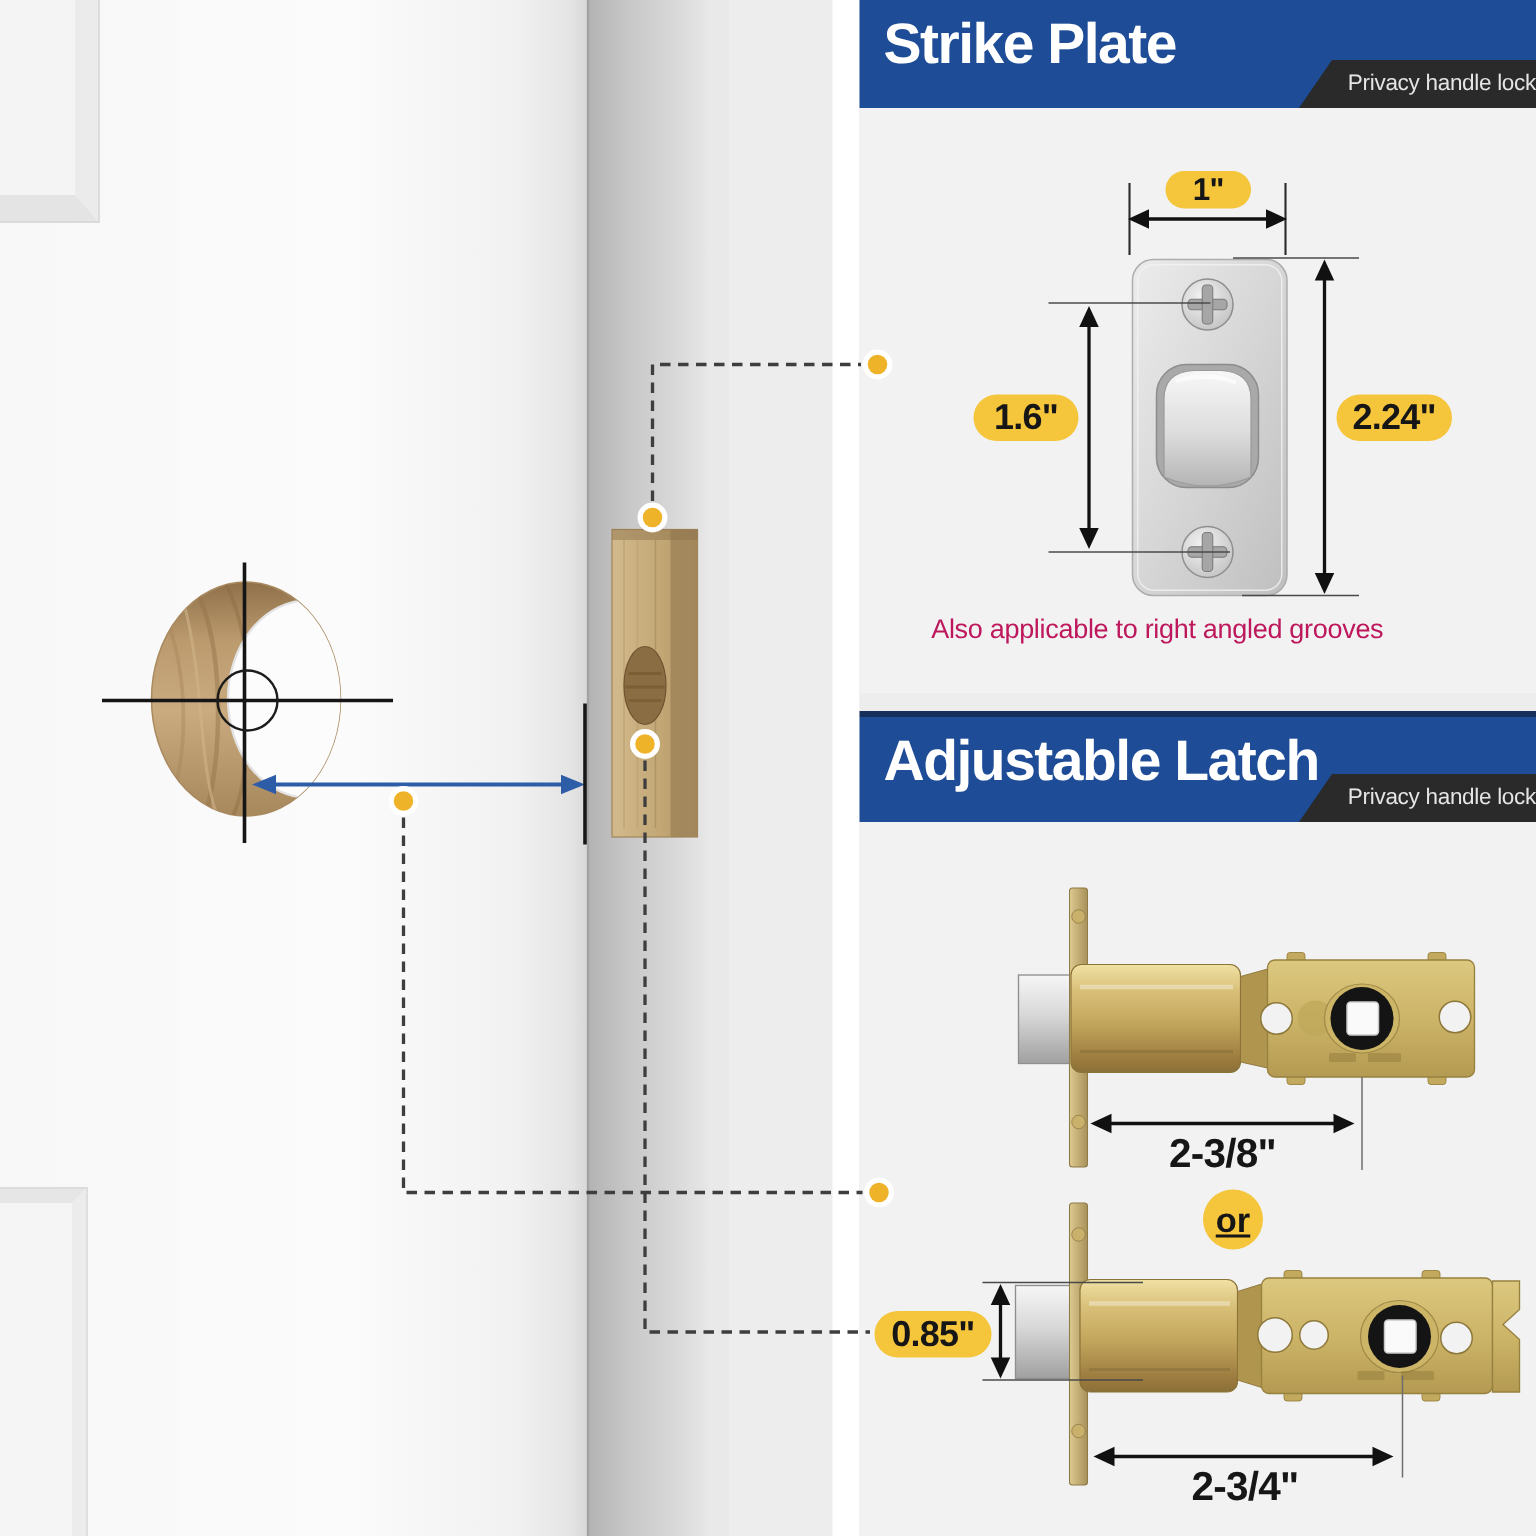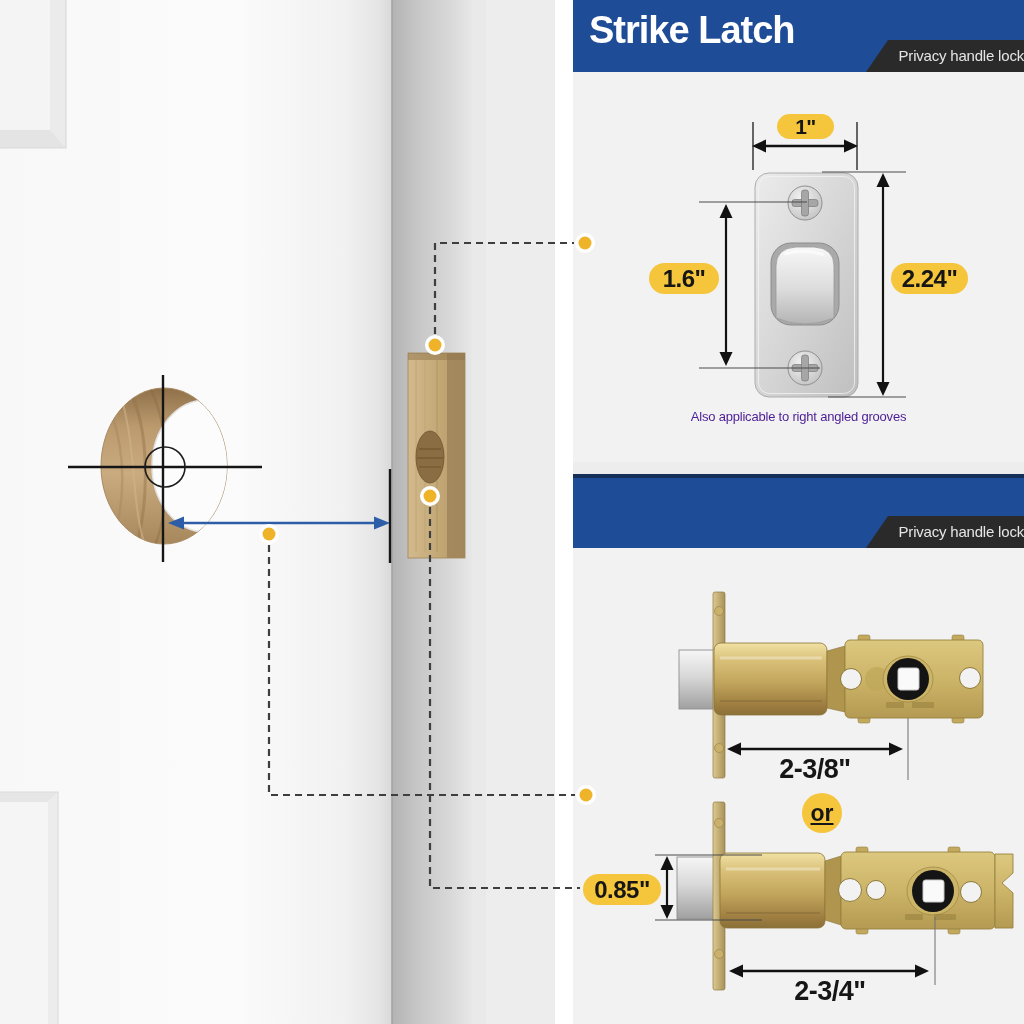--- a/index.html
+++ b/index.html
@@ -28,22 +28,22 @@
   .pill{
     position:absolute;background:#f5c53c;border-radius:999px;color:#161616;
     font-weight:700;display:flex;align-items:center;justify-content:center;
     letter-spacing:-0.5px;white-space:nowrap;
   }
   .dim-label{
     position:absolute;color:#161616;font-weight:700;font-size:27px;
     letter-spacing:-0.5px;text-align:center;white-space:nowrap;
   }
   .caption{
-    position:absolute;left:573px;width:451px;text-align:center;color:#4c1d95;
-    font-size:13px;letter-spacing:-0.2px;white-space:nowrap;
+    position:absolute;left:546px;width:451px;text-align:center;color:#be185d;
+    font-size:18px;letter-spacing:-0.2px;white-space:nowrap;
   }
   .or-circle{
     position:absolute;background:#f5c53c;border-radius:50%;
     display:flex;align-items:center;justify-content:center;
     color:#161616;font-weight:700;font-size:23px;
   }
 </style>
 </head>
 <body>
 
@@ -138,21 +138,21 @@
     <g>
       <line x1="181" y1="523" x2="377" y2="523" stroke="#2e5da8" stroke-width="2.6"></line>
       <polygon points="168,523 184,516.5 184,529.5" fill="#2e5da8"></polygon>
       <polygon points="390,523 374,516.5 374,529.5" fill="#2e5da8"></polygon>
     </g>
     <line x1="390" y1="469" x2="390" y2="563" stroke="#161616" stroke-width="2.4"></line>
   </svg>
 
   <div class="panel" style="top:0;height:462px;">
     <div class="hdr" style="height:72px;">
-      <div class="hdr-title">Strike Latch</div>
+      <div class="hdr-title">Strike Plate</div>
       <div class="ribbon" style="top:40px;">Privacy handle lock</div>
     </div>
   </div>
 
   <svg class="abs" style="left:573px;top:72px;" width="451" height="390" viewBox="573 72 451 390">
     <defs>
       <linearGradient id="gPlate" x1="0" y1="0" x2="1" y2="1">
         <stop offset="0" stop-color="#ececec"></stop>
           <stop offset="0.5" stop-color="#d6d6d6"></stop>
         <stop offset="1" stop-color="#bfbfbf"></stop>
@@ -212,20 +212,21 @@
       <line x1="828" y1="397" x2="906" y2="397" stroke="#4a4a4a" stroke-width="1.1"></line>
       <line x1="883" y1="185" x2="883" y2="384" stroke="#111111" stroke-width="2.2"></line>
       <polygon points="883,173 876.5,187 889.5,187" fill="#111111"></polygon>
       <polygon points="883,396 876.5,382 889.5,382" fill="#111111"></polygon>
     </g>
   </svg>
 
   <div class="panel" style="top:474px;height:550px;">
     <div style="position:absolute;left:0;top:0;width:451px;height:4px;background:#17305a;"></div>
     <div class="hdr" style="top:4px;height:70px;">
+      <div class="hdr-title">Adjustable Latch</div>
       <div class="ribbon" style="top:38px;">Privacy handle lock</div>
     </div>
   </div>
 
   <svg class="abs" style="left:573px;top:548px;" width="451" height="476" viewBox="573 548 451 476">
     <defs>
       <linearGradient id="gChrome" x1="0" y1="0" x2="0" y2="1">
         <stop offset="0" stop-color="#f6f6f6"></stop>
           <stop offset="0.45" stop-color="#d8d8d8"></stop>
         <stop offset="1" stop-color="#a0a0a0"></stop>

